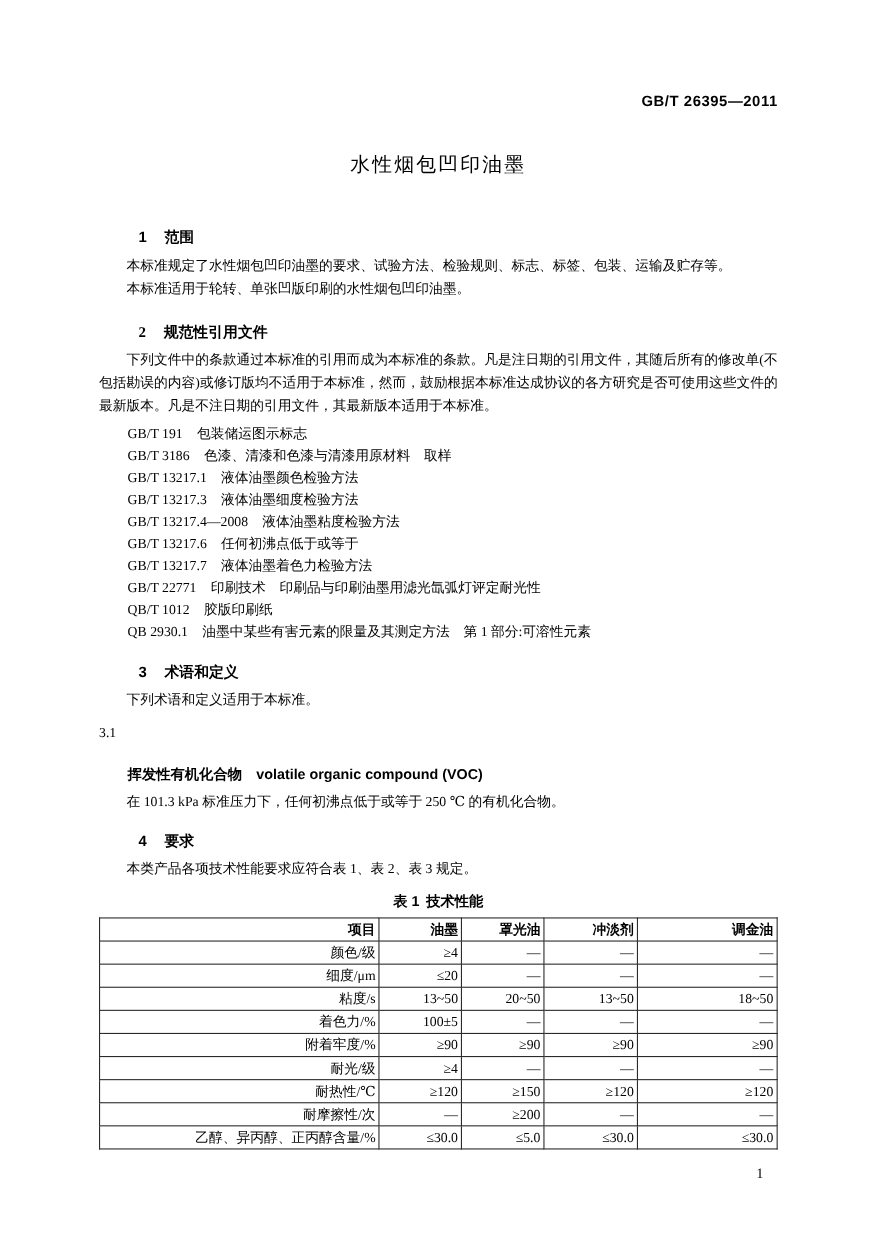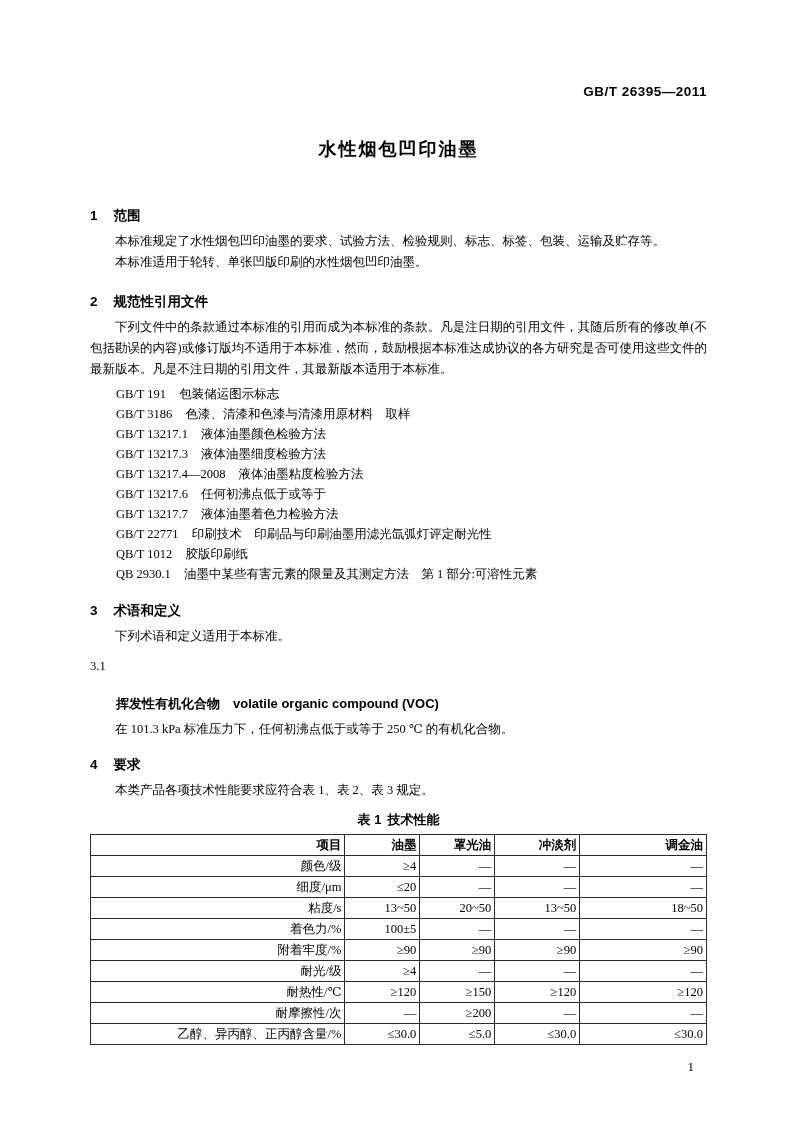--- a/index.html
+++ b/index.html
@@ -18,32 +18,33 @@
     text-align:right;
     font-family:"Liberation Sans","DejaVu Sans",sans-serif;
     font-weight:700;
     font-size:13.5px;
     letter-spacing:0.5px;
   }
   .doc-title {
     margin-top:38px;
     text-align:center;
     font-family:"Liberation Sans","DejaVu Sans",sans-serif;
-    font-weight:700;
+    font-weight:400;
     font-size:18px;
     letter-spacing:2px;
   }
   .sec-head {
     font-family:"Liberation Sans","DejaVu Sans",sans-serif;
     font-weight:700;
     font-size:13.5px;
+    margin-left:36px;
   }
   .sec-head .sec-num { margin-right:16px; }
   .mt-s1 { margin-top:46px; }
-  .mt-s2 { margin-top:20px; }
+  .mt-s2 { margin-top:20px;font-family:Liberation Serif, serif; }
   .mt-s3 { margin-top:18px; }
   .mt-s4 { margin-top:16px; }
   .para {
     margin-top:6px;
     line-height:21px;
     text-indent:2em;
     text-align:justify;
   }
   .para + .para { margin-top:0; }
   .ref-list {

